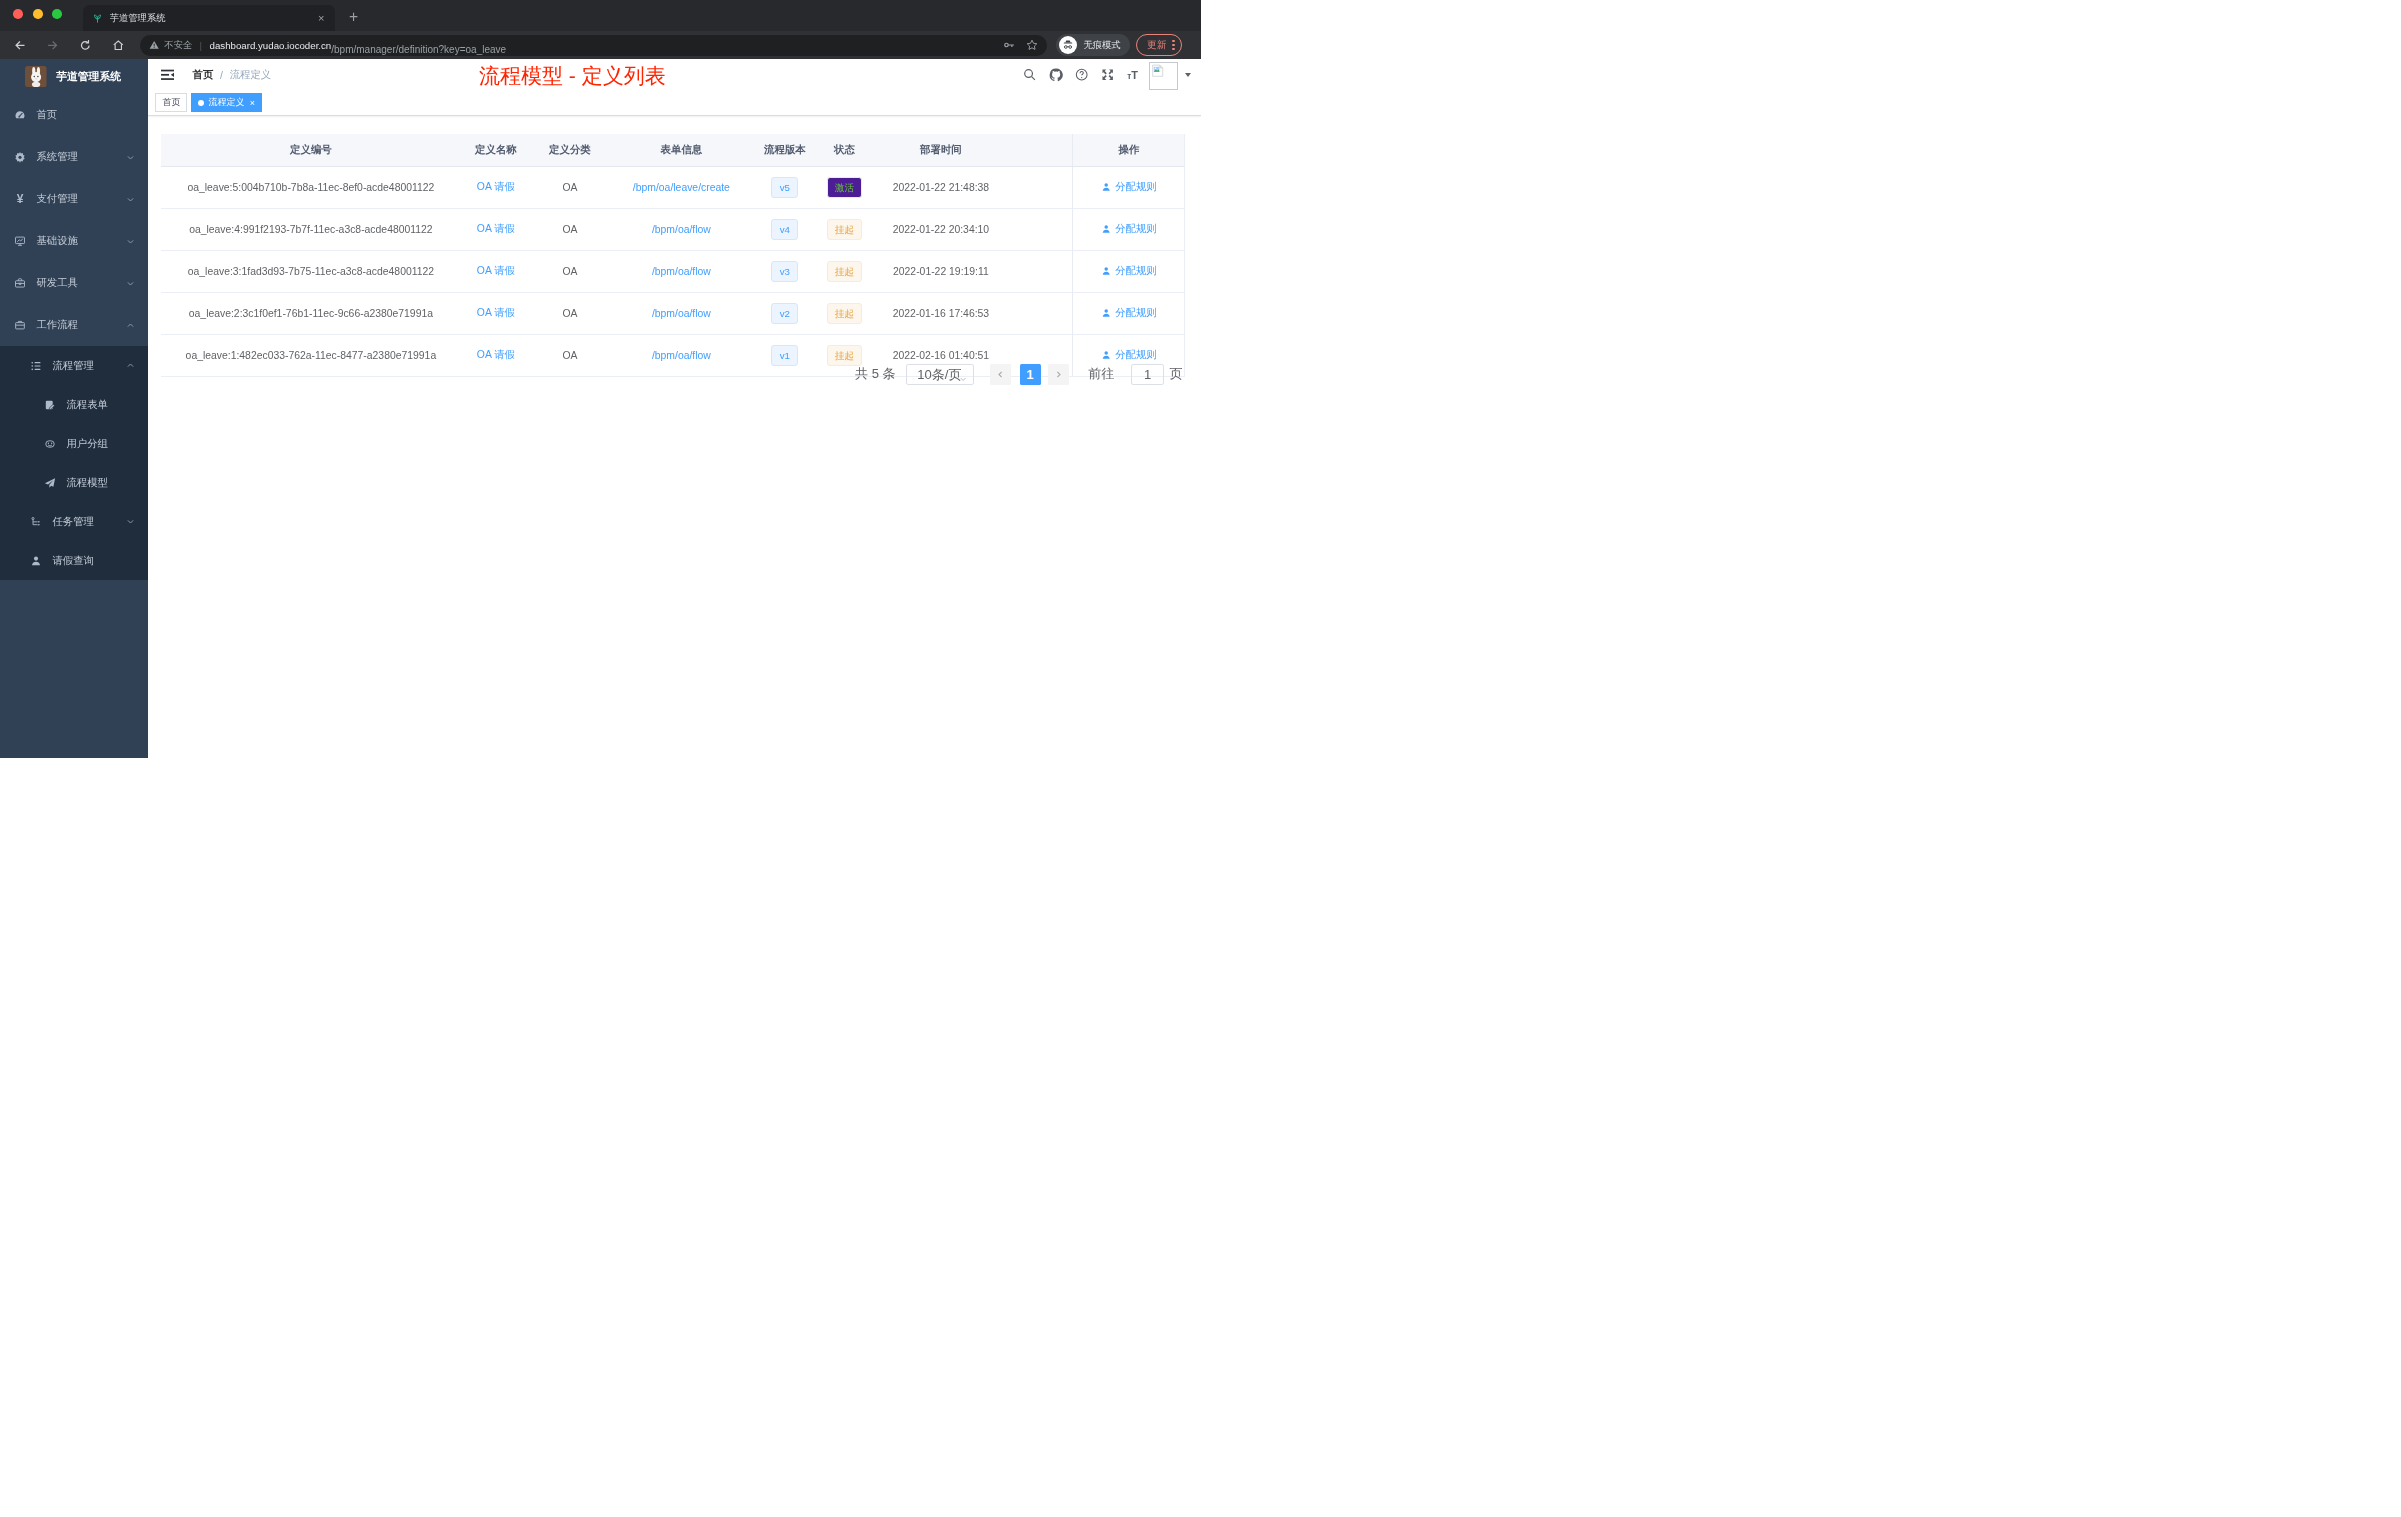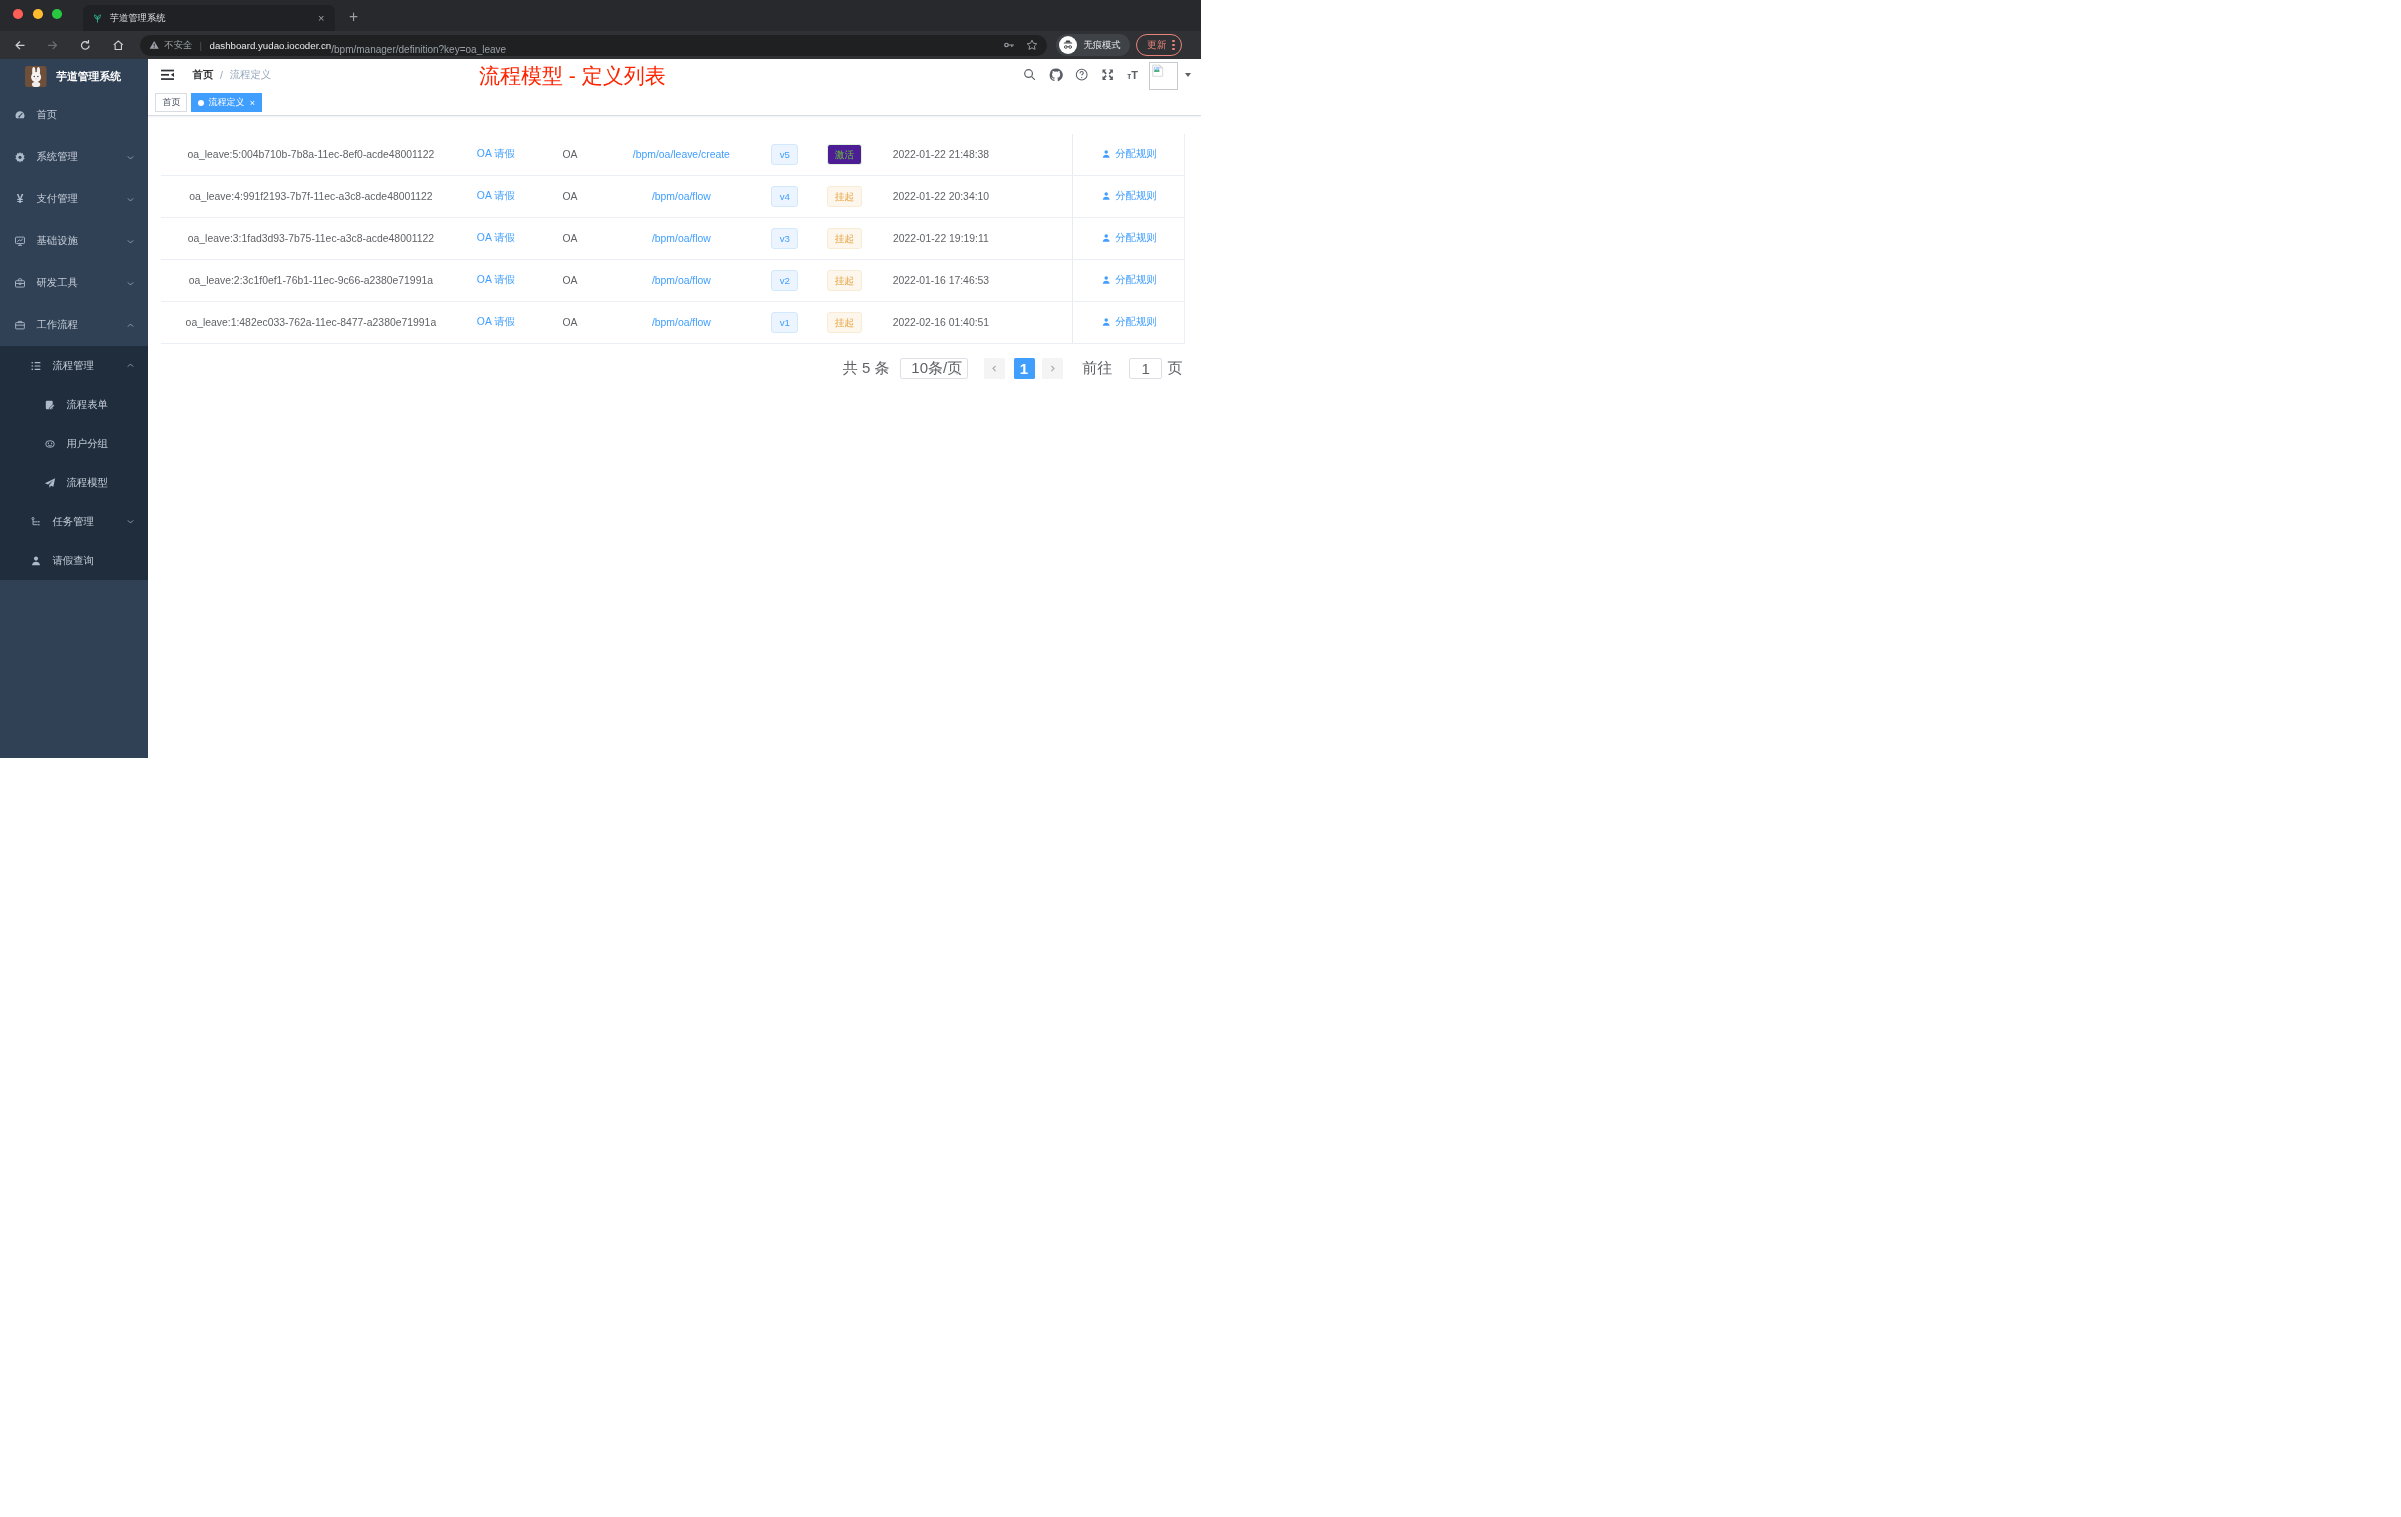--- a/index.html
+++ b/index.html
@@ -97,22 +97,22 @@
   .th.op, .td.op { border-left:0.7px solid #e8ecf2; }
   .blue-link { color:#409eff; text-decoration:none; cursor:pointer; }
   .ver-tag { height:21px; line-height:19.3px; padding:0 7.4px; border-radius:3px; background:#ecf5ff;
              border:0.7px solid #d3e8fb; color:#409eff; font-size:9.7px; }
   .status-tag { height:21px; line-height:19.3px; padding:0 6.7px; border-radius:3px; font-size:9.7px; }
   .tag-success { background:#4c1d95; border:0.7px solid #e1f3d8; color:#67c23a; }
   .tag-warning { background:#fdf6ec; border:0.7px solid #f8ecd5; color:#e6a23c; }
   .action-link { color:#409eff; display:flex; align-items:center; gap:3.7px; cursor:pointer; }
 
   
-  .pagination { position:absolute; left:13.4px; top:242px; width:1024px; height:21px; display:flex;
-                align-items:center; justify-content:flex-end; padding-right:3px; font-size:15px; color:#606266; }
+  .pagination { position:absolute; left:13.4px; top:248px; width:1024px; height:21px; display:flex;
+                align-items:center; justify-content:flex-end; padding-right:3px; font-size:13px; color:#606266; }
   .pg-total { margin-right:10.4px; }
   .pg-select { width:68px; height:21px; border:0.7px solid #dcdfe6; border-radius:2.2px; display:flex;
                align-items:flex-end; padding-left:10.4px; margin-right:15.6px; position:relative; }
   .pg-select .sel-chev { position:absolute; right:6px; color:#b4b8bf; display:flex; }
   .pg-btn { width:21px; height:21px; background:#f4f4f5; border-radius:1.5px; display:flex; align-items:center;
             justify-content:center; color:#a8abb2; }
   .pg-prev { margin-right:9px; }
   .pg-cur { width:21px; height:21px; background:#409eff; color:#fff; border-radius:1.5px; display:flex;
             align-items:center; justify-content:center; font-weight:bold; margin-right:7.4px; }
   .pg-next { margin-right:19.3px; }
@@ -446,20 +446,31 @@
       </span>
       <span class="tagv active">
         <span class="tag-dot"></span>
         <span>流程定义</span>
         <span class="tag-close">×</span>
       </span>
     </div>
 
     <div class="content">
       <div class="dtable">
+        <div class="thead">
+          <span class="th">定义编号</span>
+          <span class="th">定义名称</span>
+          <span class="th">定义分类</span>
+          <span class="th">表单信息</span>
+          <span class="th">流程版本</span>
+          <span class="th">状态</span>
+          <span class="th">部署时间</span>
+          <span class="th"></span>
+          <span class="th op">操作</span>
+        </div>
         <div id="tbody">
   <div class="tr">
     <span class="td">oa_leave:5:004b710b-7b8a-11ec-8ef0-acde48001122</span>
     <span class="td">
                 <a class="blue-link">OA 请假</a>
               </span>
     <span class="td">OA</span>
     <span class="td">
                 <a class="blue-link">/bpm/oa/leave/create</a>
               </span>

